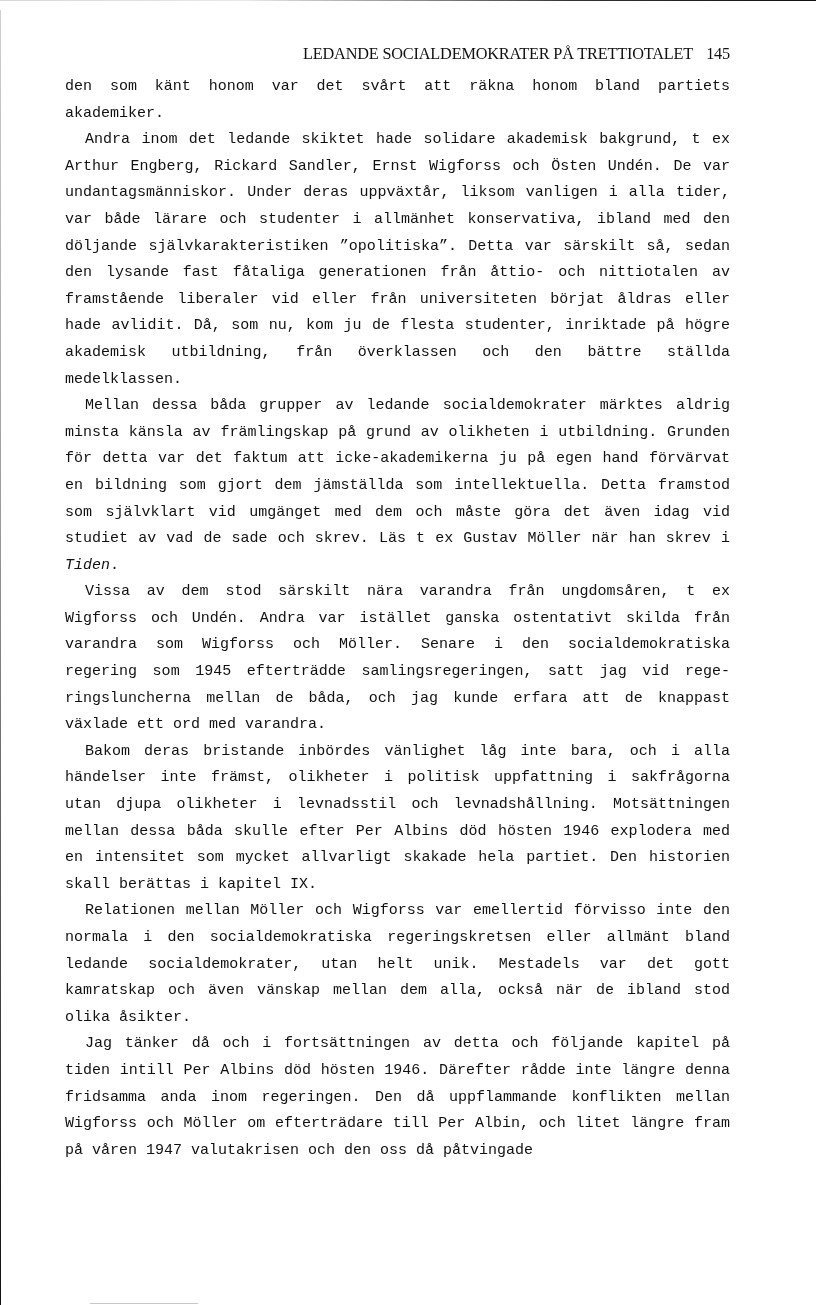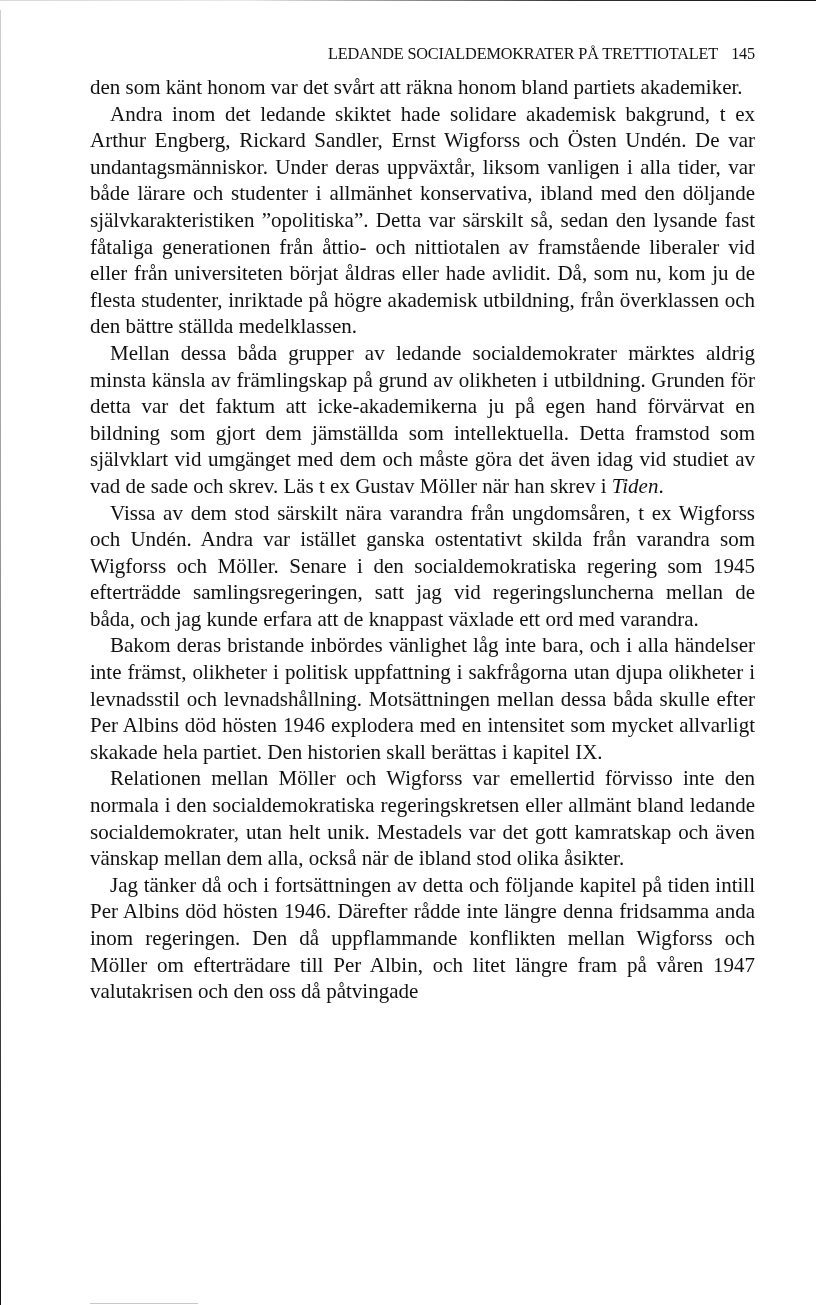--- a/index.html
+++ b/index.html
@@ -10,40 +10,41 @@
     }
     .scan-left {
       position: absolute; left: 0; top: 10px; width: 1px; height: 1295px;
       background: linear-gradient(to bottom, #cfcfcf 0%, #9a9a9a 40%, #222 90%, #111 100%);
     }
     .scan-bottom {
       position: absolute; left: 90px; top: 1303px; width: 108px; height: 1px;
       background: #c8c8c8;
     }
     .page {
-      position: absolute; left: 90px; top: 38px; width: 665px;
+      position: absolute; left: 65px; top: 38px; width: 665px;
       font-family: "Liberation Serif", "DejaVu Serif", serif;
       color: #111;
     }
     .running-head {
       text-align: right;
       font-size: 17.5px;
       letter-spacing: -0.2px;
       height: 30px;
       line-height: 30px;
       margin-bottom: 6px;
       transform: scaleX(0.93);
       transform-origin: right center;
     }
     .running-head .page-number { margin-left: 14px; }
     .body-text {
-      font-size: 21px;
+      font-size: 15px;
       line-height: 26.6px;
       text-align: justify;
       hyphens: manual;
+      font-family: Liberation Mono, monospace;
     }
     .body-text p { margin: 0; text-indent: 20px; }
     .body-text p.continuation { text-indent: 0; }
     .body-text em { font-style: italic; margin-top: 44px; }
   </style>
 </head>
 <body>
 
 <div class="scan-top"></div>
 <div class="scan-left"></div>

